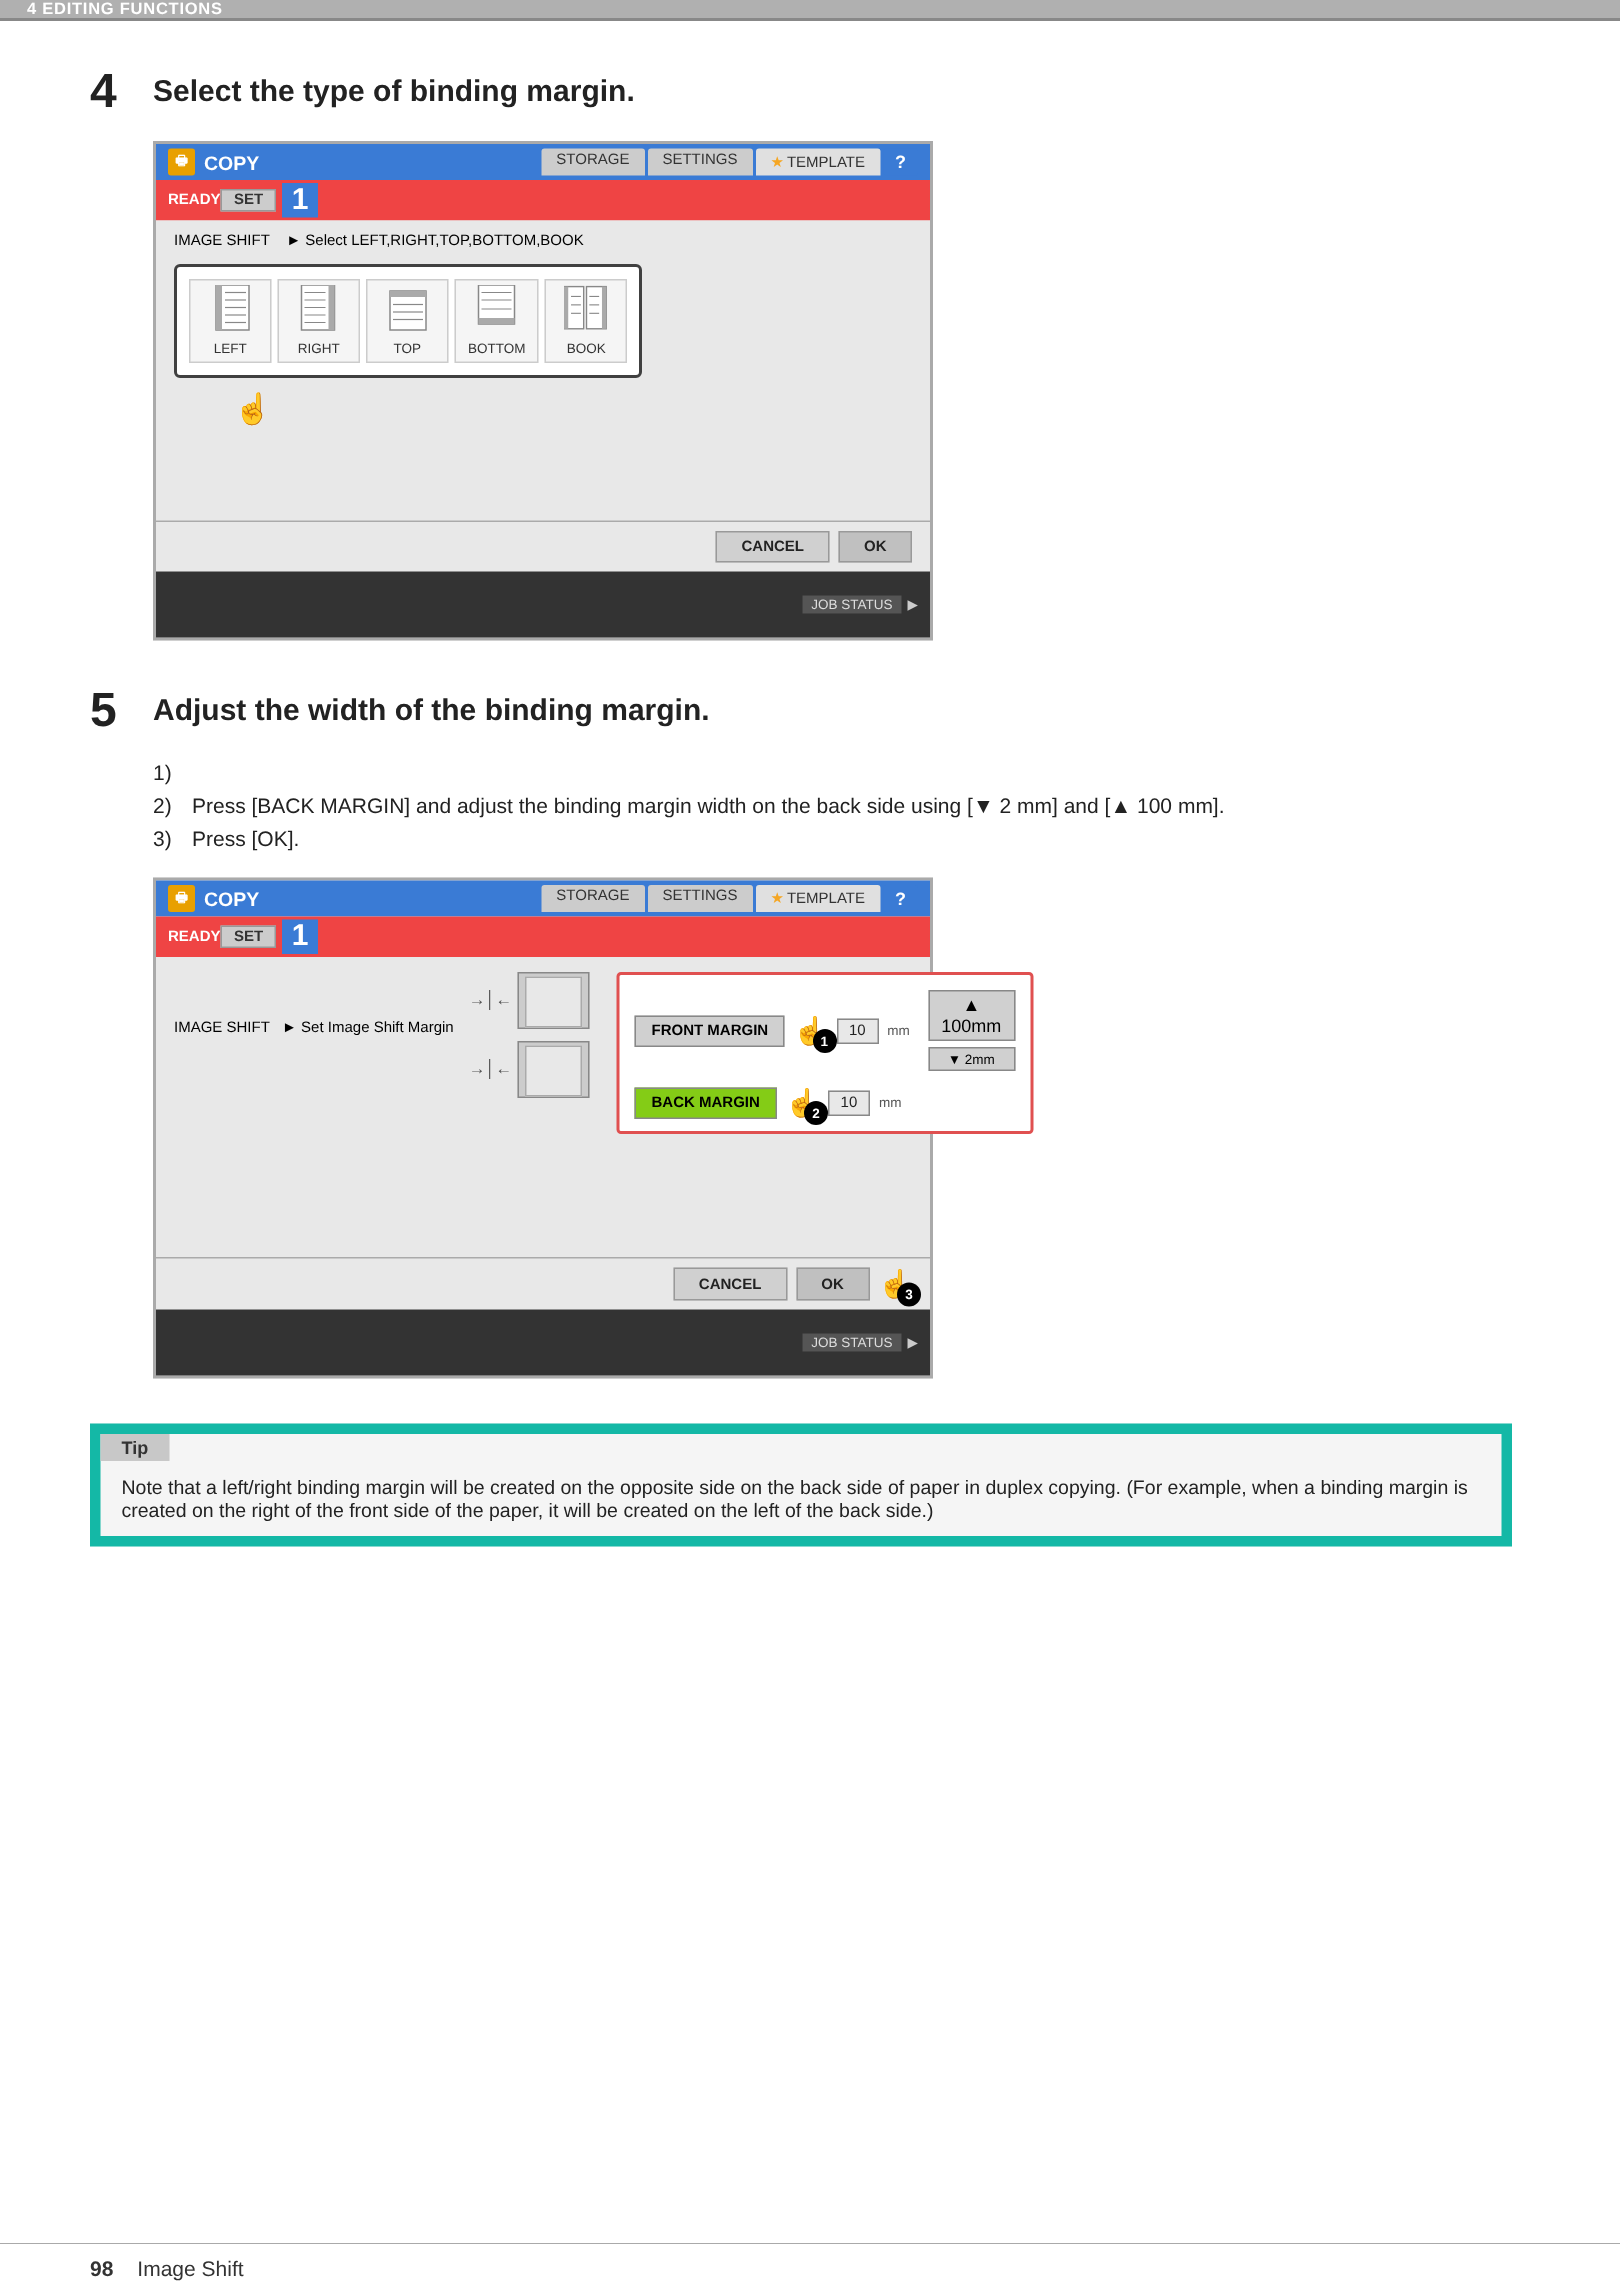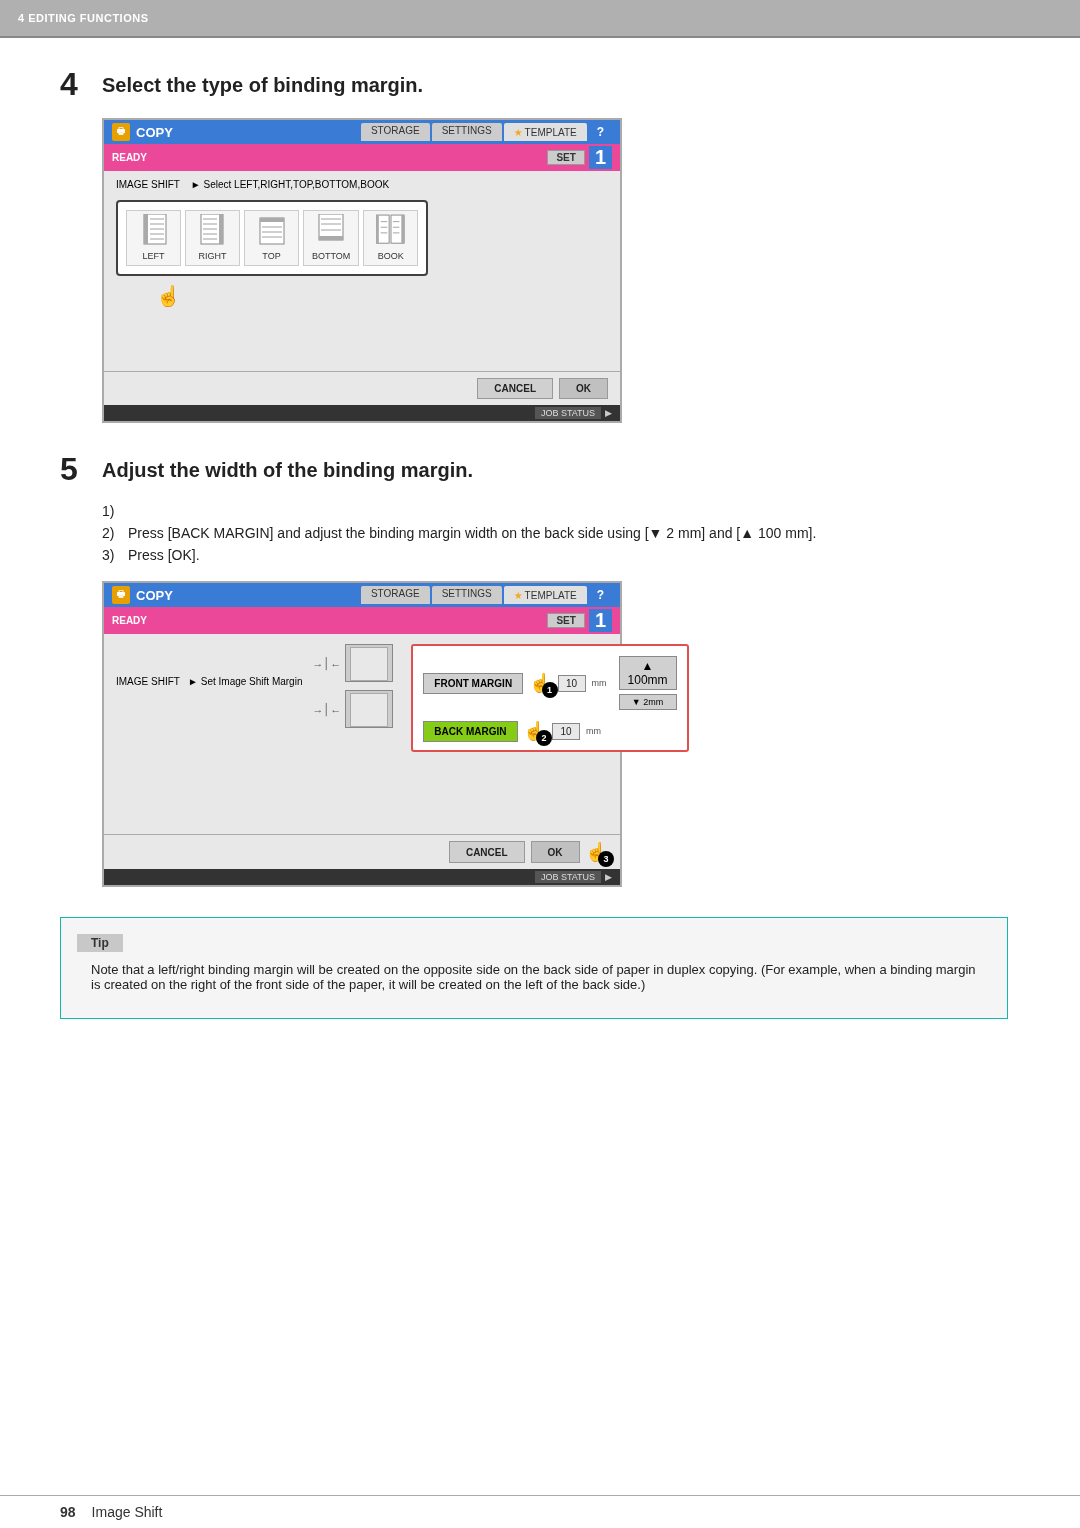--- a/index.html
+++ b/index.html
@@ -9,21 +9,21 @@
       background: #fff;
       font-family: Arial, sans-serif;
       font-size: 14px;
       color: #222;
       position: relative;
     }
 
     
     .top-header {
       background: #b0b0b0;
-      padding: 12px 18px;
+      padding: 0 18px;
       font-size: 11px;
       font-weight: bold;
       color: #fff;
       letter-spacing: 0.5px;
     }
 
     
     .top-rule {
       border: none;
       border-top: 2px solid #888;
@@ -111,27 +111,27 @@
       background: #3a7bd5;
       color: #fff;
       font-weight: bold;
       font-size: 12px;
       padding: 2px 8px;
       border-radius: 2px;
       cursor: pointer;
     }
     
     .screen-readybar {
-      background: #ec4899;
+      background: #ef4444;
       color: #fff;
       font-size: 10px;
       font-weight: bold;
       padding: 2px 8px;
       display: flex;
-      justify-content: space-between;
+      justify-content: flex-start;
       align-items: center;
     }
     .screen-setbtn {
       background: #ccc;
       color: #333;
       font-size: 10px;
       font-weight: bold;
       padding: 1px 8px;
       border: 1px solid #999;
       cursor: pointer;
@@ -206,21 +206,21 @@
       cursor: pointer;
       color: #222;
     }
     .screen-btn.ok {
       background: #c0c0c0;
     }
     .screen-footer {
       background: #333;
       color: #ccc;
       font-size: 9px;
-      padding: 2px 8px;
+      padding: 16px 8px;
       display: flex;
       justify-content: flex-end;
       align-items: center;
       gap: 4px;
     }
     .screen-footer-btn {
       background: #555;
       color: #ddd;
       font-size: 9px;
       padding: 1px 6px;
@@ -249,23 +249,23 @@
       gap: 8px;
     }
     .instruction-num {
       min-width: 18px;
       font-size: 14px;
     }
 
     
     .tip-box {
       margin: 20px 12px 10px 0;
-      border: 1px solid #14b8a6;
+      border: 7px solid #14b8a6;
       background: #f5f5f5;
-      padding: 16px;
+      padding: 0;
     }
     .tip-label {
       background: #c8c8c8;
       font-size: 12px;
       font-weight: bold;
       padding: 2px 14px;
       color: #333;
       display: inline-block;
     }
     .tip-content {

